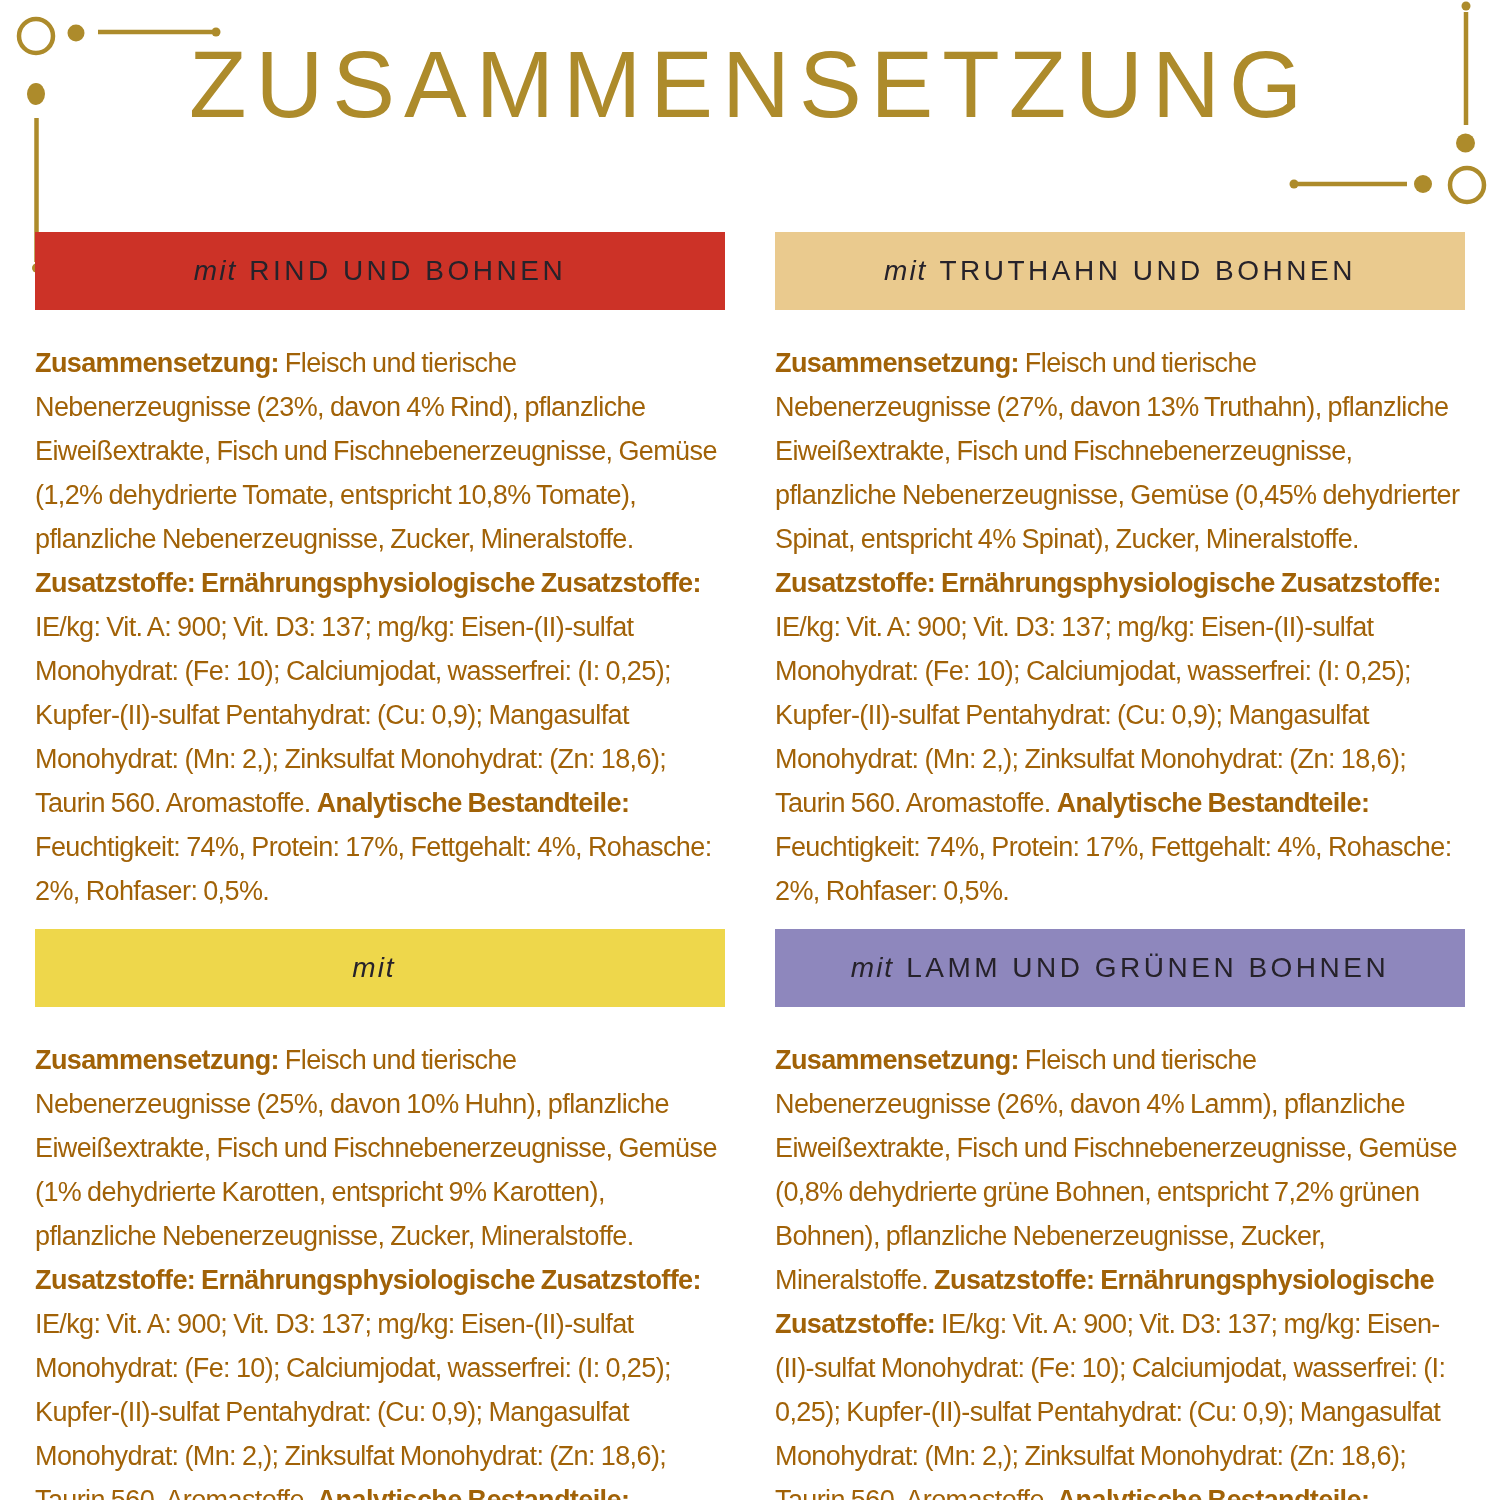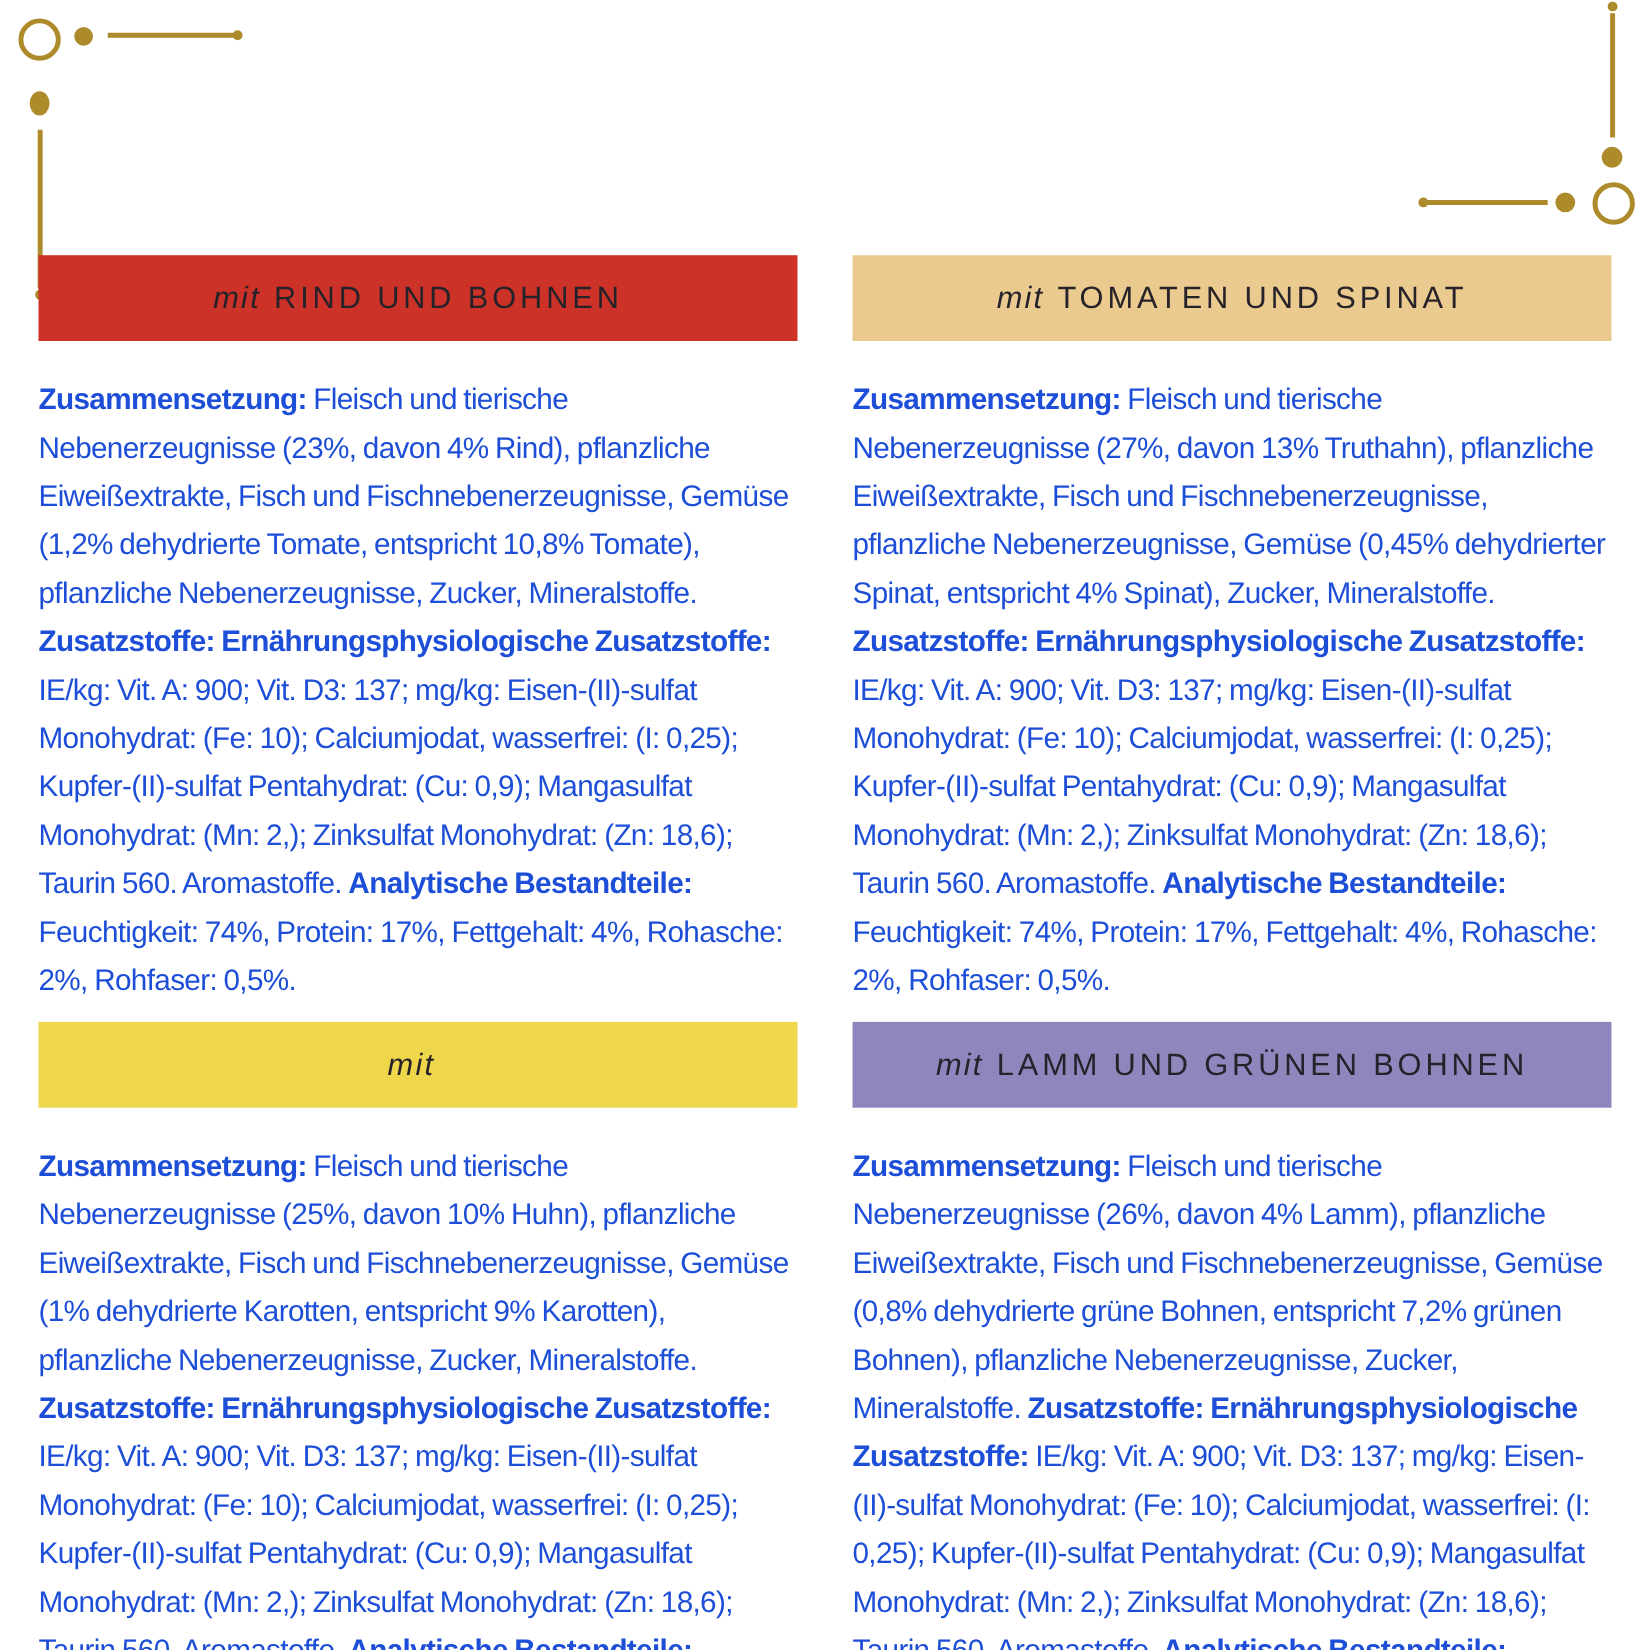--- a/index.html
+++ b/index.html
@@ -53,21 +53,21 @@
     color: #26222a;
     white-space: nowrap;
   }
   .band .mit { font-style: italic; margin-right: 12px; letter-spacing: 2px; }
   .body-text {
     margin: 31px 0 0 0;
     font-size: 27px;
     line-height: 44px;
     letter-spacing: -0.6px;
     word-spacing: -1px;
-    color: #1d4ed8;
+    color: #a16207;
   }
   .body-text b { font-weight: 700; }
 </style>
 </head>
 <body>
 
 <div class="page">
 
   <svg class="ornament left" width="240" height="290" viewBox="0 0 240 290" style="color: rgb(173, 139, 43);">
     <circle cx="36" cy="36" r="17" fill="none" stroke="currentColor" stroke-width="4.5"></circle>
@@ -82,35 +82,36 @@
   <svg class="ornament right" width="220" height="260" viewBox="0 0 220 260" style="color: rgb(173, 139, 43);">
     <circle cx="186" cy="6" r="4.5" fill="currentColor"></circle>
     <line x1="186" y1="12" x2="186" y2="125" stroke="currentColor" stroke-width="4.5"></line>
     <circle cx="185.5" cy="143" r="9.5" fill="currentColor"></circle>
     <circle cx="187" cy="185" r="17" fill="none" stroke="currentColor" stroke-width="4.5"></circle>
     <line x1="17" y1="184" x2="127" y2="184" stroke="currentColor" stroke-width="4.5"></line>
     <circle cx="14" cy="184" r="4.5" fill="currentColor"></circle>
     <circle cx="143" cy="184" r="9" fill="currentColor"></circle>
   </svg>
 
+  <h1 class="page-title" style="color: rgb(173, 139, 43);">ZUSAMMENSETZUNG</h1>
 
   <div class="grid">
 
     <section class="panel">
       <header class="band" style="background-color: rgb(204, 50, 39);">
         <span class="mit">mit</span>
         <span>RIND UND BOHNEN</span>
       </header>
       <p class="body-text"><b>Zusammensetzung:</b><span> Fleisch und tierische Nebenerzeugnisse (23%, davon 4% Rind), pflanzliche Eiweißextrakte, Fisch und Fischnebenerzeugnisse, Gemüse (1,2% dehydrierte Tomate, entspricht 10,8% Tomate), pflanzliche Nebenerzeugnisse, Zucker, Mineralstoffe. </span><b>Zusatzstoffe: Ernährungsphysiologische Zusatzstoffe:</b><span> IE/kg: Vit. A: 900; Vit. D3: 137; mg/kg: Eisen-(II)-sulfat Monohydrat: (Fe: 10); Calciumjodat, wasserfrei: (I: 0,25); Kupfer-(II)-sulfat Pentahydrat: (Cu: 0,9); Mangasulfat Monohydrat: (Mn: 2,); Zinksulfat Monohydrat: (Zn: 18,6); Taurin 560. Aromastoffe. </span><b>Analytische Bestandteile:</b><span> Feuchtigkeit: 74%, Protein: 17%, Fettgehalt: 4%, Rohasche: 2%, Rohfaser: 0,5%.</span></p>
     </section>
 
     <section class="panel">
       <header class="band" style="background-color: rgb(234, 202, 142);">
         <span class="mit">mit</span>
-        <span>TOMATEN UND SPINAT</span>
+        <span>TRUTHAHN UND BOHNEN</span>
       </header>
       <p class="body-text"><b>Zusammensetzung:</b><span> Fleisch und tierische Nebenerzeugnisse (27%, davon 13% Truthahn), pflanzliche Eiweißextrakte, Fisch und Fischnebenerzeugnisse, pflanzliche Nebenerzeugnisse, Gemüse (0,45% dehydrierter Spinat, entspricht 4% Spinat), Zucker, Mineralstoffe. </span><b>Zusatzstoffe: Ernährungsphysiologische Zusatzstoffe:</b><span> IE/kg: Vit. A: 900; Vit. D3: 137; mg/kg: Eisen-(II)-sulfat Monohydrat: (Fe: 10); Calciumjodat, wasserfrei: (I: 0,25); Kupfer-(II)-sulfat Pentahydrat: (Cu: 0,9); Mangasulfat Monohydrat: (Mn: 2,); Zinksulfat Monohydrat: (Zn: 18,6); Taurin 560. Aromastoffe. </span><b>Analytische Bestandteile:</b><span> Feuchtigkeit: 74%, Protein: 17%, Fettgehalt: 4%, Rohasche: 2%, Rohfaser: 0,5%.</span></p>
     </section>
 
     <section class="panel">
       <header class="band" style="background-color: rgb(238, 215, 75);">
         <span class="mit">mit</span>
       </header>
       <p class="body-text"><b>Zusammensetzung:</b><span> Fleisch und tierische Nebenerzeugnisse (25%, davon 10% Huhn), pflanzliche Eiweißextrakte, Fisch und Fischnebenerzeugnisse, Gemüse (1% dehydrierte Karotten, entspricht 9% Karotten), pflanzliche Nebenerzeugnisse, Zucker, Mineralstoffe. </span><b>Zusatzstoffe: Ernährungsphysiologische Zusatzstoffe:</b><span> IE/kg: Vit. A: 900; Vit. D3: 137; mg/kg: Eisen-(II)-sulfat Monohydrat: (Fe: 10); Calciumjodat, wasserfrei: (I: 0,25); Kupfer-(II)-sulfat Pentahydrat: (Cu: 0,9); Mangasulfat Monohydrat: (Mn: 2,); Zinksulfat Monohydrat: (Zn: 18,6); Taurin 560. Aromastoffe. </span><b>Analytische Bestandteile:</b></p>
     </section>

